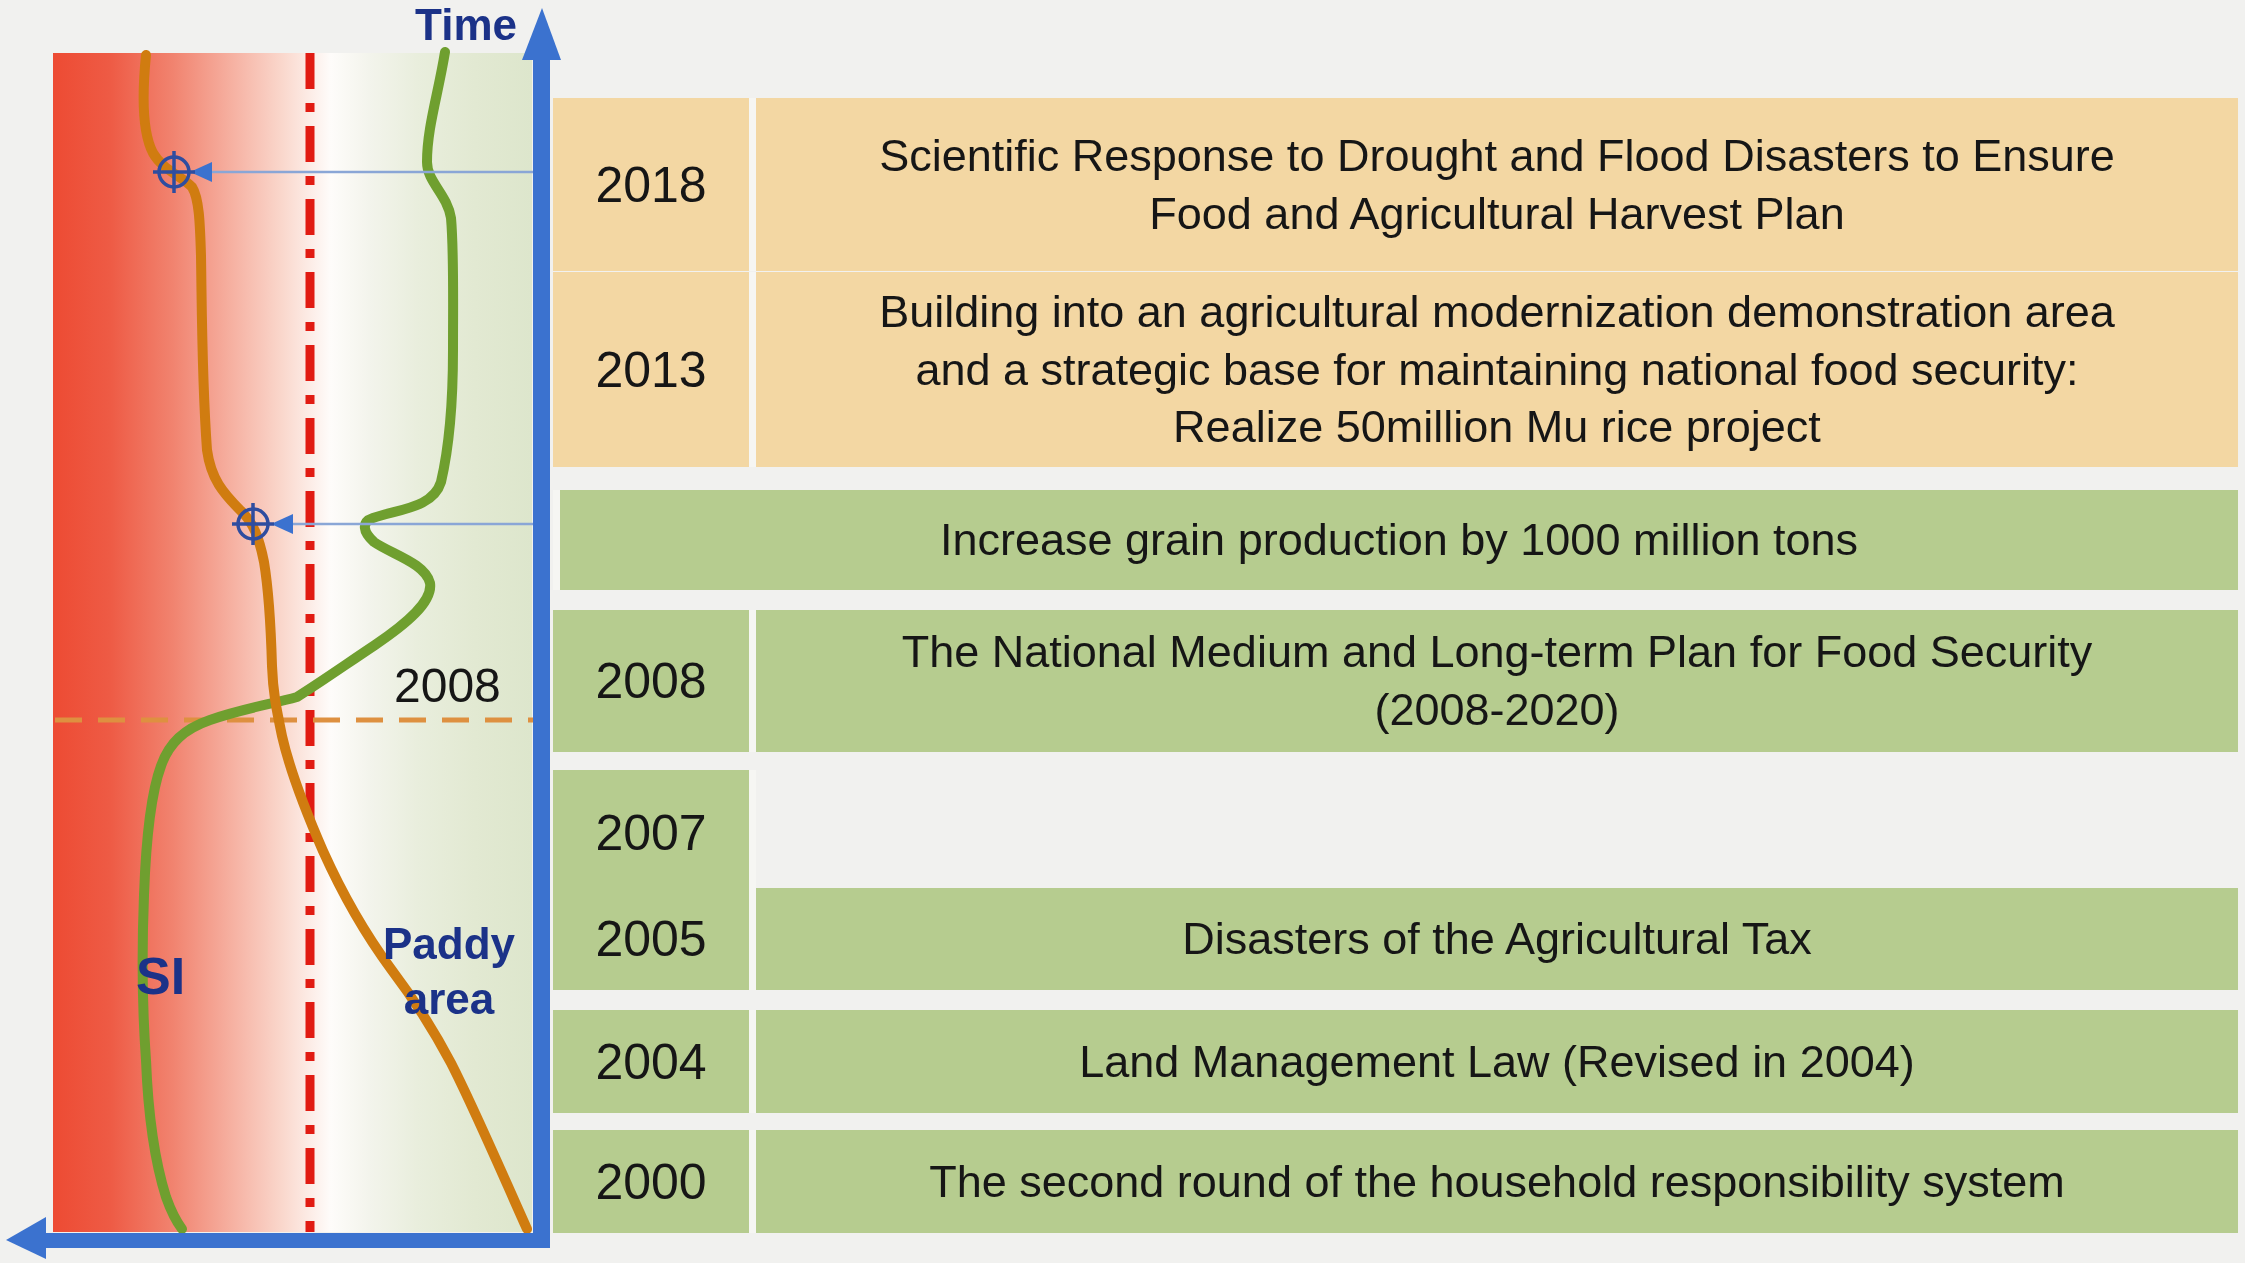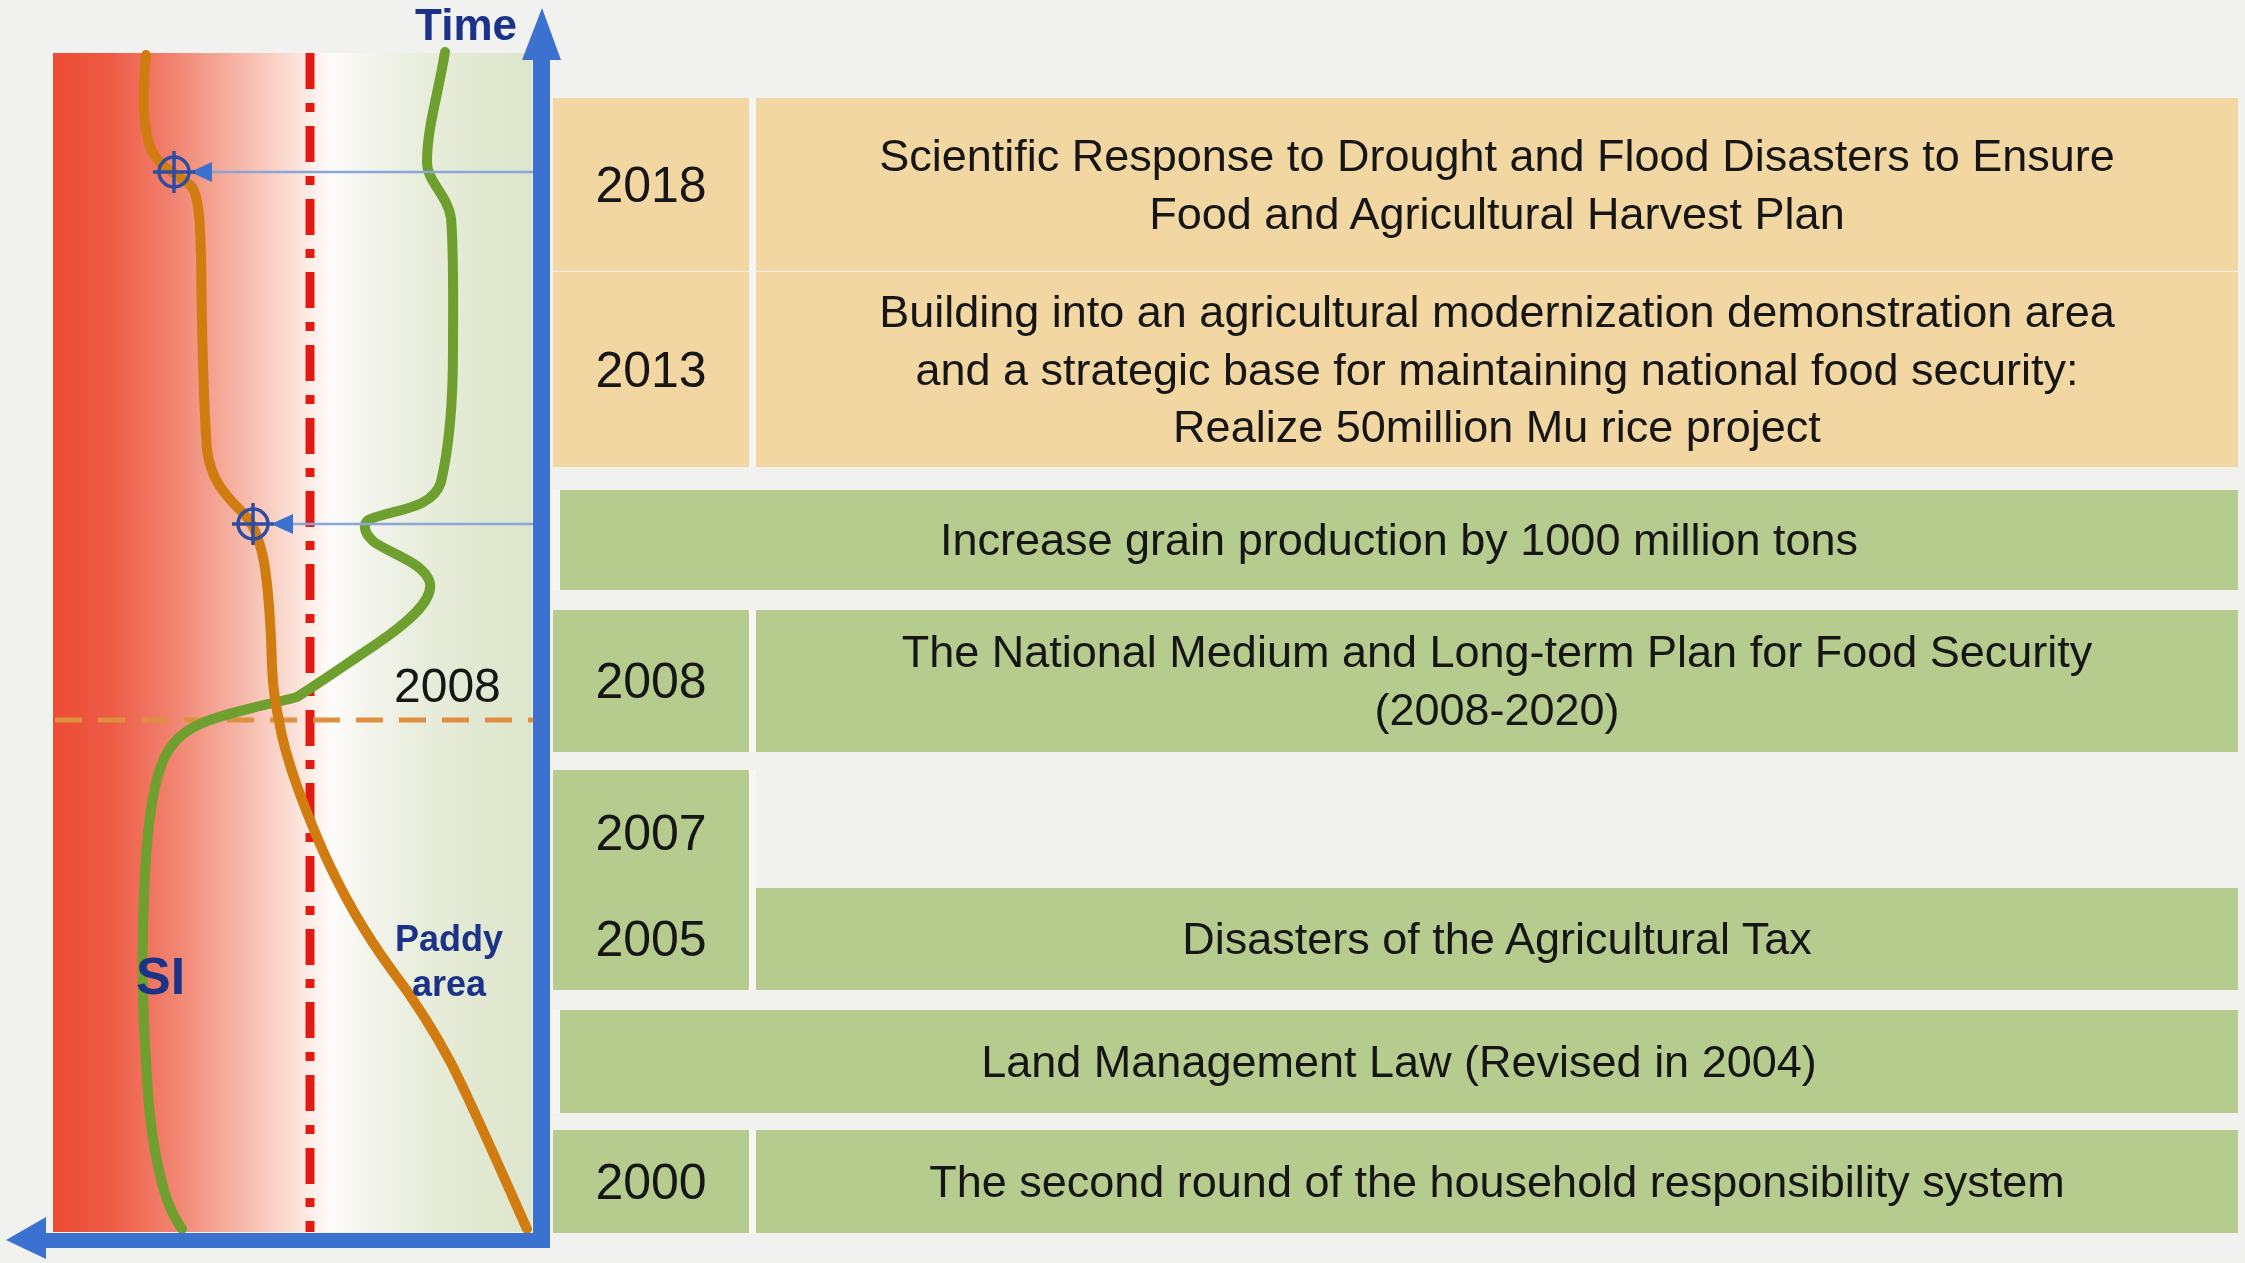--- a/index.html
+++ b/index.html
@@ -10,21 +10,21 @@
   }
   html,body{margin:0;padding:0;background:#e6e6e6;}
   .stage{
     position:relative;width:2245px;height:1263px;background:var(--pagebg);
     font-family:"Liberation Sans",sans-serif;overflow:hidden;
   }
   .chart-svg{position:absolute;left:0;top:0;}
   .chart-label{position:absolute;font-weight:bold;color:var(--navy);}
   .time-label{left:337px;top:0px;width:180px;text-align:right;font-size:44px;}
   .si-label{left:136px;top:946px;font-size:52px;}
-  .paddy-label{left:360px;top:916px;width:178px;font-size:36px;line-height:1.26;text-align:center;}
+  .paddy-label{left:360px;top:916px;width:178px;font-size:44px;line-height:1.26;text-align:center;}
   .marker-2008{position:absolute;left:394px;top:658px;font-size:48px;color:var(--textdark);font-weight:normal;}
   .rows-layer{position:absolute;left:553px;top:0;width:1685px;height:1263px;}
   .row{position:absolute;left:0;width:100%;display:flex;}
   .year-cell{width:196px;flex:none;display:flex;align-items:center;justify-content:center;
     font-size:50px;color:var(--textdark);}
   .col-sep{width:7px;flex:none;background:var(--gapwhite);}
   .text-cell{flex:1;display:flex;align-items:center;justify-content:center;
     font-size:45px;color:var(--textdark);text-align:center;white-space:pre-line;
     line-height:1.28;padding:0 28px;}
   .tan .year-cell,.tan .text-cell{background:var(--tan);}
@@ -137,20 +137,21 @@
       <div class="col-sep"></div>
     </div>
 
     <div class="row green" style="top:888px;height:102px;">
       <div class="year-cell">2005</div>
       <div class="col-sep"></div>
       <div class="text-cell">Disasters of the Agricultural Tax</div>
     </div>
 
     <div class="row green" style="top:1010px;height:103px;">
+      <div class="year-cell">2004</div>
       <div class="col-sep"></div>
       <div class="text-cell">Land Management Law (Revised in 2004)</div>
     </div>
 
     <div class="row green" style="top:1130px;height:103px;">
       <div class="year-cell">2000</div>
       <div class="col-sep"></div>
       <div class="text-cell">The second round of the household responsibility system</div>
     </div>
 

